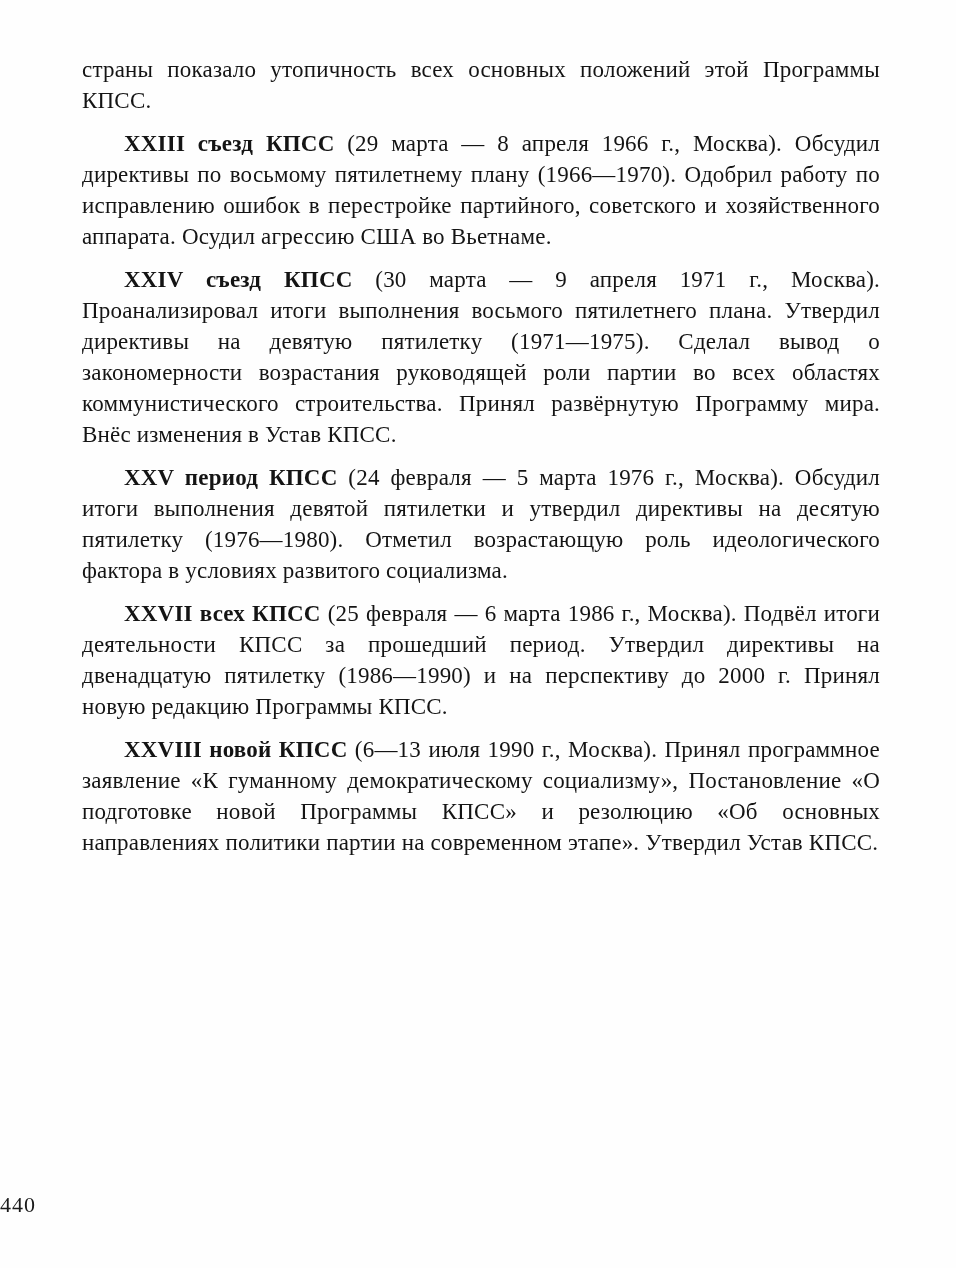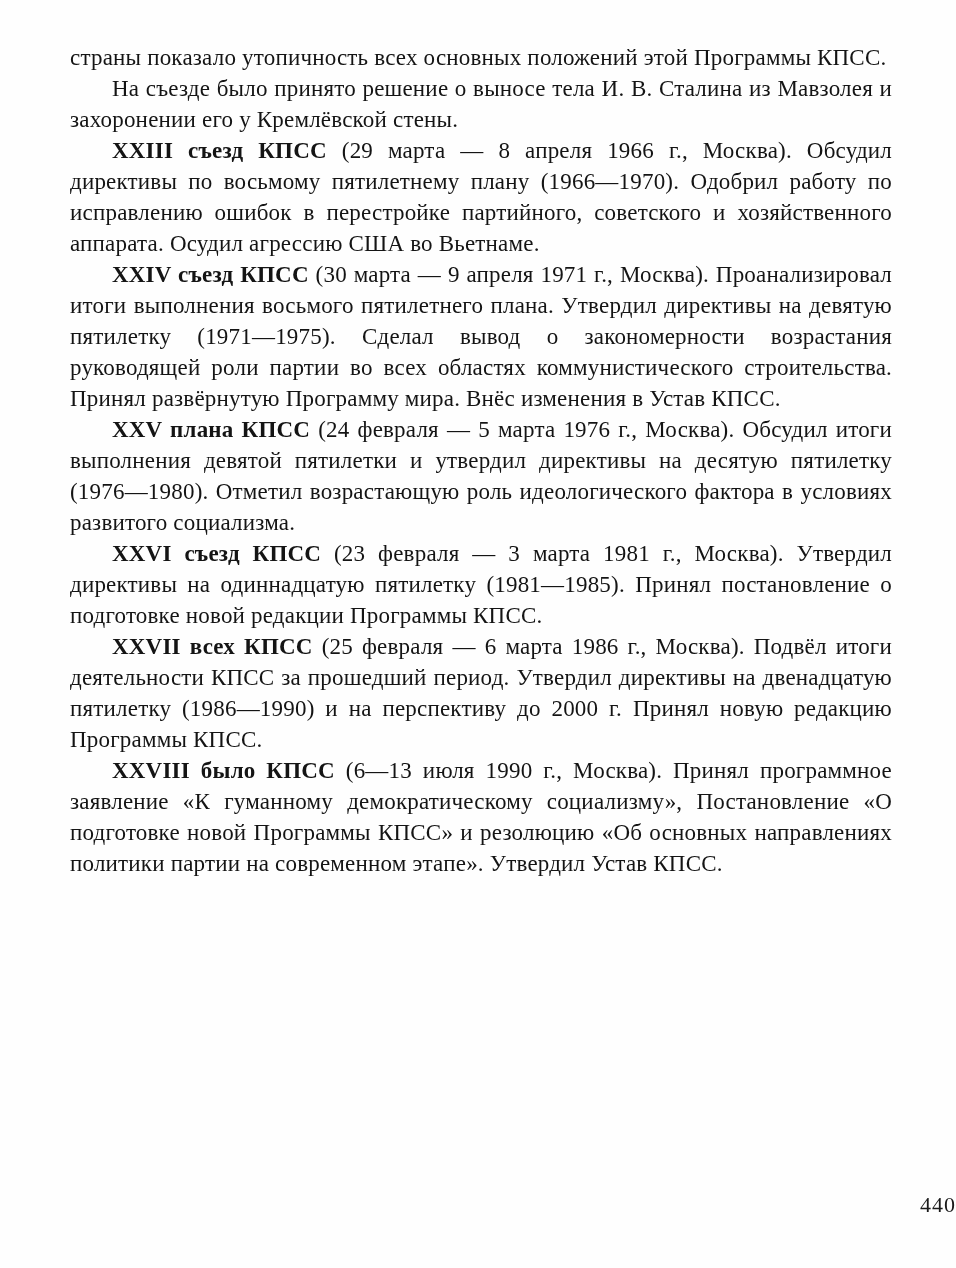--- a/index.html
+++ b/index.html
@@ -20,49 +20,47 @@
     position: absolute;
     left: 70px;
     top: 42px;
     width: 822px;
     text-align: justify;
     font-size: 23px;
     line-height: 31px;
     letter-spacing: 0.2px;
   }
   p.para {
-    margin: 0;
+    margin: 12px;
     padding: 0;
     text-indent: 42px;
   }
   p.para.no-indent {
     text-indent: 0;
   }
   .lead {
     font-weight: bold;
   }
   .page-number {
     position: absolute;
     top: 1192px;
     left: 0;
     width: 100%;
-    text-align: right;
+    text-align: left;
     font-size: 22px;
     letter-spacing: 1px;
     color: #1a1a1a;
   }
 </style>
 </head>
 <body>
 
 <div class="page">
   <div class="text-block" id="text-block">
       <p class="para no-indent"><span>страны показало утопичность всех основных положений этой Программы КПСС.</span></p>
-      <p class="para"><span>На съезде было принято решение о выносе тела И. В. Сталина из Мавзолея и захоронении его у Кремлёвской стены.</span></p>
       <p class="para"><span class="lead">XXIII съезд КПСС</span><span> (29 марта — 8 апреля 1966 г., Москва). Обсудил директивы по восьмому пятилетнему плану (1966—1970). Одобрил работу по исправлению ошибок в перестройке партийного, советского и хозяйственного аппарата. Осудил агрессию США во Вьетнаме.</span></p>
       <p class="para"><span class="lead">XXIV съезд КПСС</span><span> (30 марта — 9 апреля 1971 г., Москва). Проанализировал итоги выполнения восьмого пятилетнего плана. Утвердил директивы на девятую пятилетку (1971—1975). Сделал вывод о закономерности возрастания руководящей роли партии во всех областях коммунистического строительства. Принял развёрнутую Программу мира. Внёс изменения в Устав КПСС.</span></p>
-      <p class="para"><span class="lead">XXV плана КПСС</span><span> (24 февраля — 5 марта 1976 г., Москва). Обсудил итоги выполнения девятой пятилетки и утвердил директивы на десятую пятилетку (1976—1980). Отметил возрастающую роль идеологического фактора в условиях развитого социализма.</span></p>
-      <p class="para"><span class="lead">XXVI съезд КПСС</span><span> (23 февраля — 3 марта 1981 г., Москва). Утвердил директивы на одиннадцатую пятилетку (1981—1985). Принял постановление о подготовке новой редакции Программы КПСС.</span></p>
+      <p class="para"><span class="lead">XXV период КПСС</span><span> (24 февраля — 5 марта 1976 г., Москва). Обсудил итоги выполнения девятой пятилетки и утвердил директивы на десятую пятилетку (1976—1980). Отметил возрастающую роль идеологического фактора в условиях развитого социализма.</span></p>
       <p class="para"><span class="lead">XXVII всех КПСС</span><span> (25 февраля — 6 марта 1986 г., Москва). Подвёл итоги деятельности КПСС за прошедший период. Утвердил директивы на двенадцатую пятилетку (1986—1990) и на перспективу до 2000 г. Принял новую редакцию Программы КПСС.</span></p>
-      <p class="para"><span class="lead">XXVIII было КПСС</span><span> (6—13 июля 1990 г., Москва). Принял программное заявление «К гуманному демократическому социализму», Постановление «О подготовке новой Программы КПСС» и резолюцию «Об основных направлениях политики партии на современном этапе». Утвердил Устав КПСС.</span></p>
+      <p class="para"><span class="lead">XXVIII новой КПСС</span><span> (6—13 июля 1990 г., Москва). Принял программное заявление «К гуманному демократическому социализму», Постановление «О подготовке новой Программы КПСС» и резолюцию «Об основных направлениях политики партии на современном этапе». Утвердил Устав КПСС.</span></p>
     </div>
   <div class="page-number">440</div>
 </div>
 
 </body></html>

